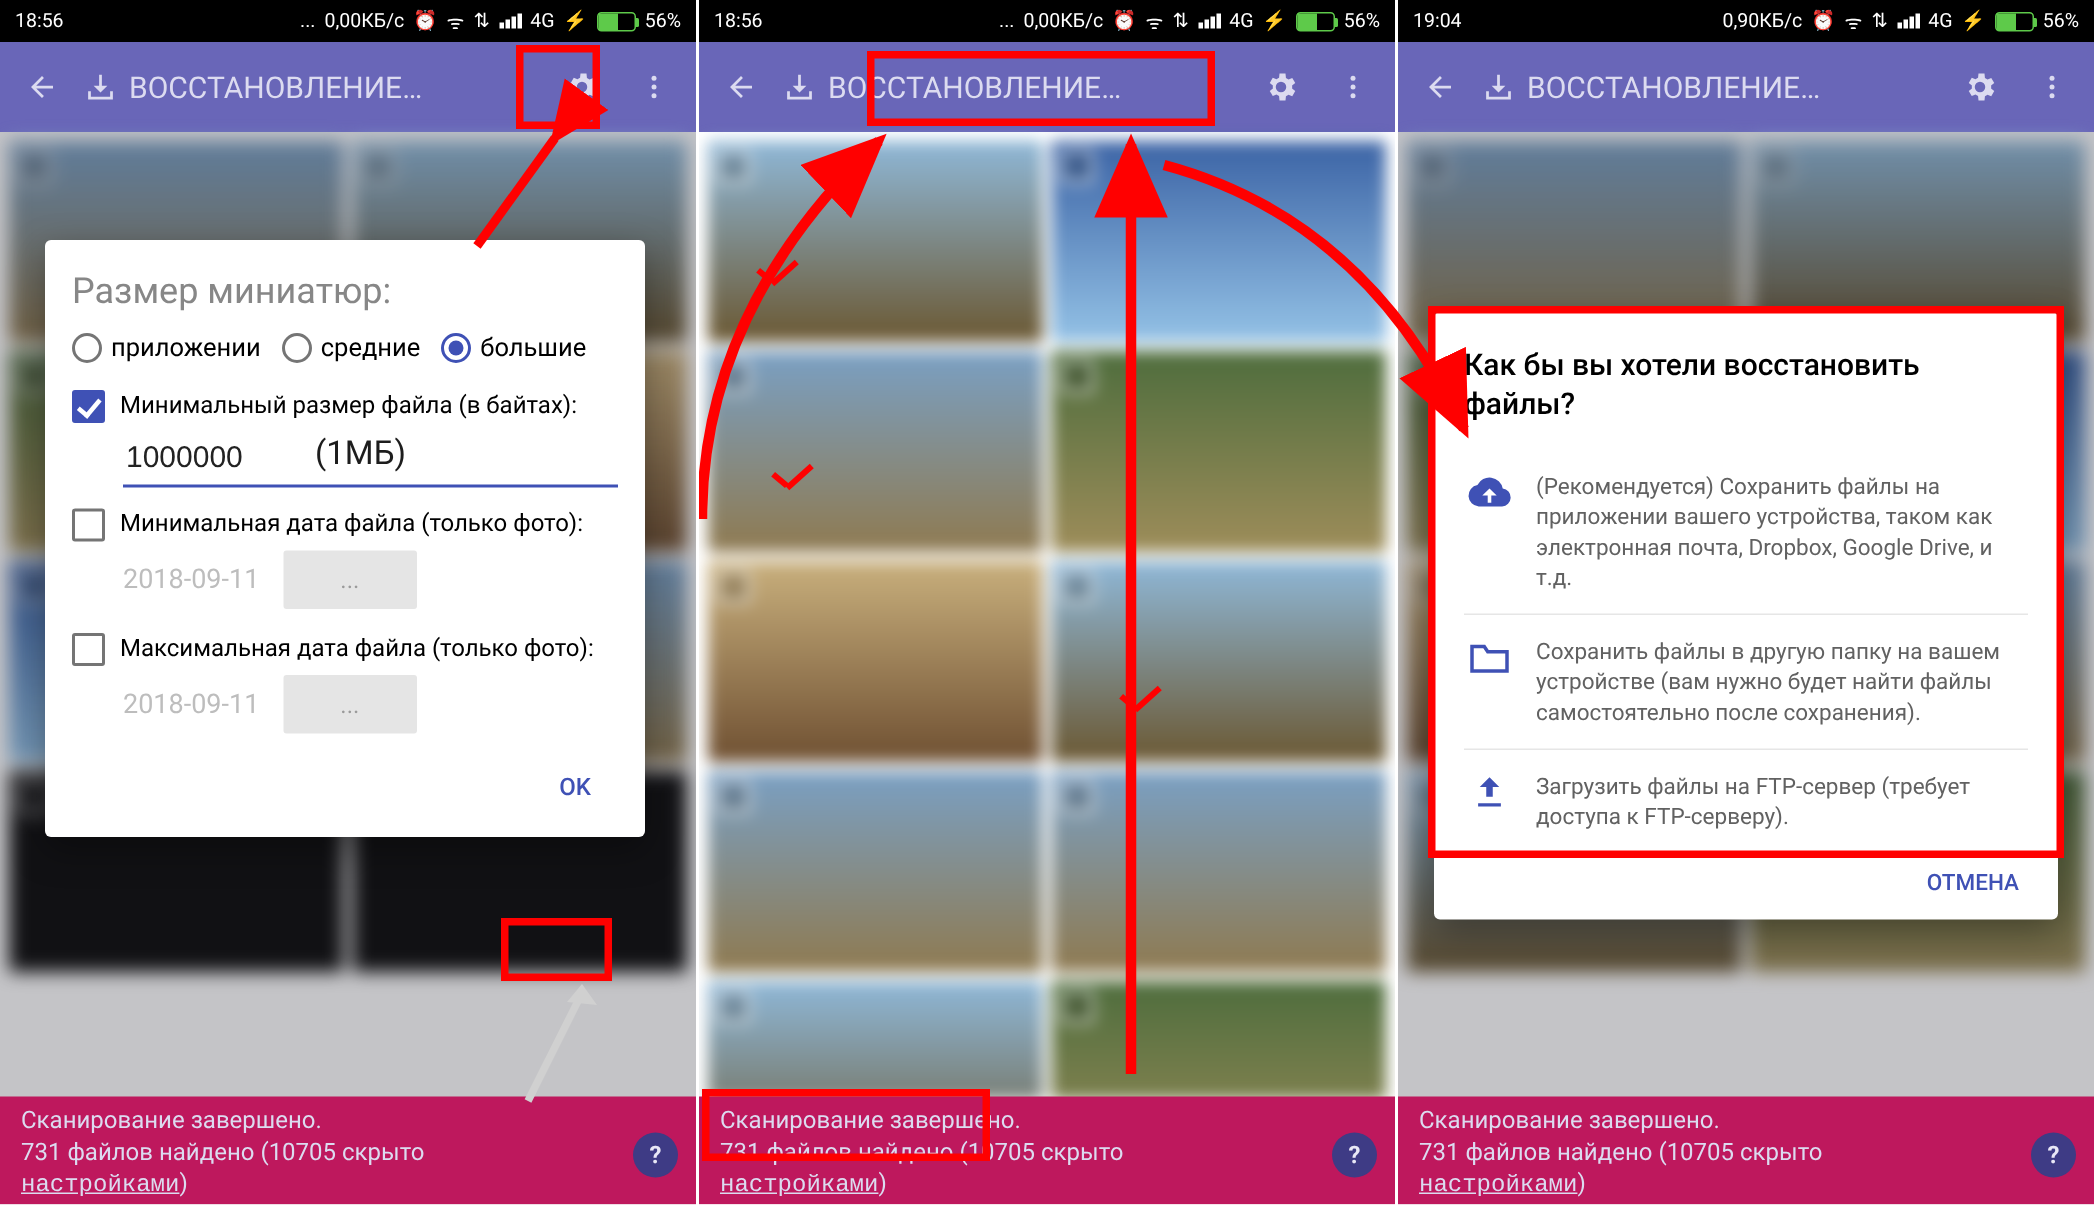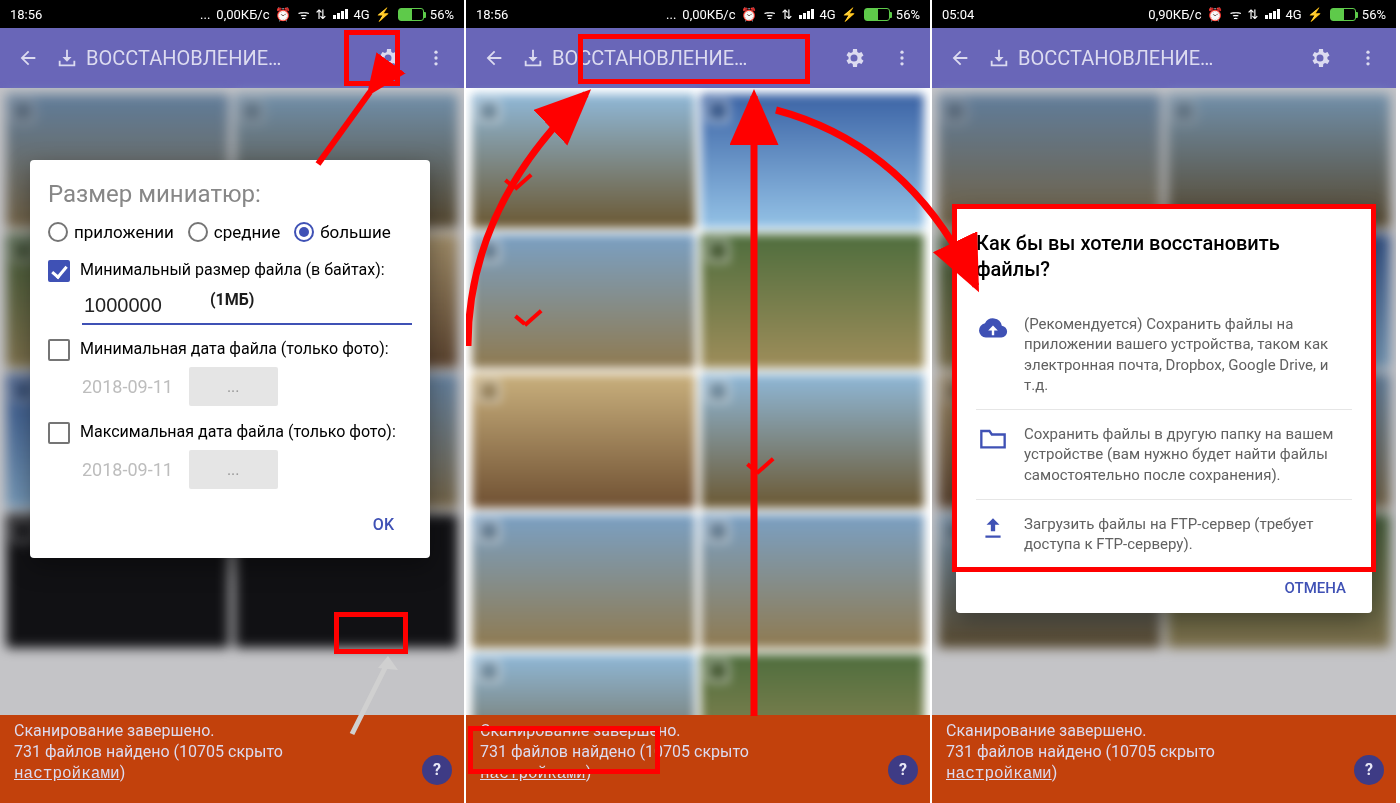--- a/index.html
+++ b/index.html
@@ -25,38 +25,38 @@
 
   
   .gridwrap { position: absolute; top: 88px; bottom: 70px; left: 0; right: 0; overflow: hidden; filter: blur(6px); }
   .grid { display: grid; grid-template-columns: 1fr 1fr; gap: 6px; padding: 6px; }
   .thumb { height: 134px; border-radius: 2px; position: relative; }
   .thumb .cb { position:absolute; top:6px; left:6px; width:22px; height:22px; border:2px solid #fff; border-radius:2px; background:rgba(0,0,0,.2); }
   .c1{background:linear-gradient(#7aa0c4,#8f7a50)}.c2{background:linear-gradient(#8fb8d8,#6b5832)}.c3{background:linear-gradient(#4e6d3d,#9e8d5a)}.c4{background:linear-gradient(#c9b07d,#6f5032)}.c5{background:linear-gradient(#3b63a5,#94c2e6)}.c6{background:#111}
   .scrim { position:absolute; top:88px; bottom:0; left:0; right:0; background:rgba(20,20,30,.25); }
 
   
-  .footer { position:absolute; left:0; right:0; bottom:0; height:88px; background:#c2410c; color:#dcdbf0; font-size:16px; padding:6px 14px; line-height:1.3; }
+  .footer { position:absolute; left:0; right:0; bottom:0; height:72px; background:#be185d; color:#dcdbf0; font-size:16px; padding:6px 14px; line-height:1.3; }
   .footer a { color:#dcdbf0; text-decoration: underline; font-family: Liberation Mono, monospace; }
   .footer .help { position:absolute; right:12px; bottom:18px; width:30px; height:30px; border-radius:50%; background:#3e3b85; color:#e8e7f6; display:flex; align-items:center; justify-content:center; font-weight:bold; }
 
   
   .dlg1 { position:absolute; left:30px; top:160px; width:400px; background:#fff; border-radius:4px; box-shadow:0 8px 24px rgba(0,0,0,.35); padding:20px 18px 14px; }
   .dlg1 h3 { color:#878787; font-weight:400; font-size:24px; margin-bottom:14px; }
   .radios { display:flex; gap:14px; margin-bottom:18px; align-items:center; }
   .radio { display:flex; align-items:center; gap:6px; font-size:17px; }
   .rcirc { width:20px; height:20px; border:2px solid #757575; border-radius:50%; position:relative; }
   .rcirc.sel { border-color:#3f51b5; }
   .rcirc.sel::after { content:''; position:absolute; inset:3px; background:#3f51b5; border-radius:50%; }
   .chkrow { display:flex; gap:10px; font-size:16px; margin:14px 0 6px; align-items:flex-start; }
   .chkbox { width:22px; height:22px; border:2px solid #757575; border-radius:2px; flex:0 0 22px; }
   .chkbox.on { background:#3f51b5; border-color:#3f51b5; position:relative; }
   .chkbox.on::after { content:''; position:absolute; left:5px; top:1px; width:6px; height:12px; border:solid #fff; border-width:0 3px 3px 0; transform:rotate(40deg); }
   .txtin { width:100%; border:none; border-bottom:2px solid #3f51b5; font-size:20px; padding:6px 2px; outline:none; color:#222; }
-  .annot { position:absolute; font-weight:bold; font-size:16px; color:#1d1d1d; text-shadow:1px 1px 0 #fff; }
+  .annot { position:absolute; font-weight:normal; font-size:22px; color:#1d1d1d; text-shadow:1px 1px 0 #fff; }
   .daterow { display:flex; gap:16px; align-items:center; margin:4px 0 16px 34px; }
   .dateval { color:#bdbdbd; font-size:18px; }
   .datebtn { background:#e5e5e5; color:#9a9a9a; padding:10px 38px; border-radius:2px; }
   .okrow { text-align:right; }
   .okbtn { color:#3f51b5; font-weight:500; font-size:16px; padding:10px 18px; display:inline-block; }
 
   
   .dlg3 { position:absolute; left:24px; top:208px; width:416px; background:#fff; border-radius:4px; box-shadow:0 8px 24px rgba(0,0,0,.35); padding:22px 20px 10px; }
   .dlg3 h3 { font-size:20px; font-weight:500; margin-bottom:18px; line-height:1.3; }
   .opt { display:flex; gap:14px; padding:14px 0; border-bottom:1px solid #e6e6e6; align-items:flex-start; }
@@ -325,21 +325,21 @@
       </defs>
       <path d="M2 260 Q2 120 120 8" stroke="#ff0000" stroke-width="7" fill="none" marker-end="url(#ah2)"></path>
     </svg>
   <svg class="arrow" style="left:258px; top:86px;" width="60" height="640">
       <path d="M30 630 L30 10" stroke="#ff0000" stroke-width="7" fill="none" marker-end="url(#ah2)"></path>
     </svg>
 </div>
 
 <div class="panel">
   <div class="status">
-    <span>05:04</span>
+    <span>19:04</span>
     <div class="right">
       <span>0,90КБ/с</span>
       <span>⏰</span>
         <span>ᯤ</span>
         <span>⇅</span>
       <span class="sig">
           <span></span>
           <span></span>
           <span></span>
           <span></span>

